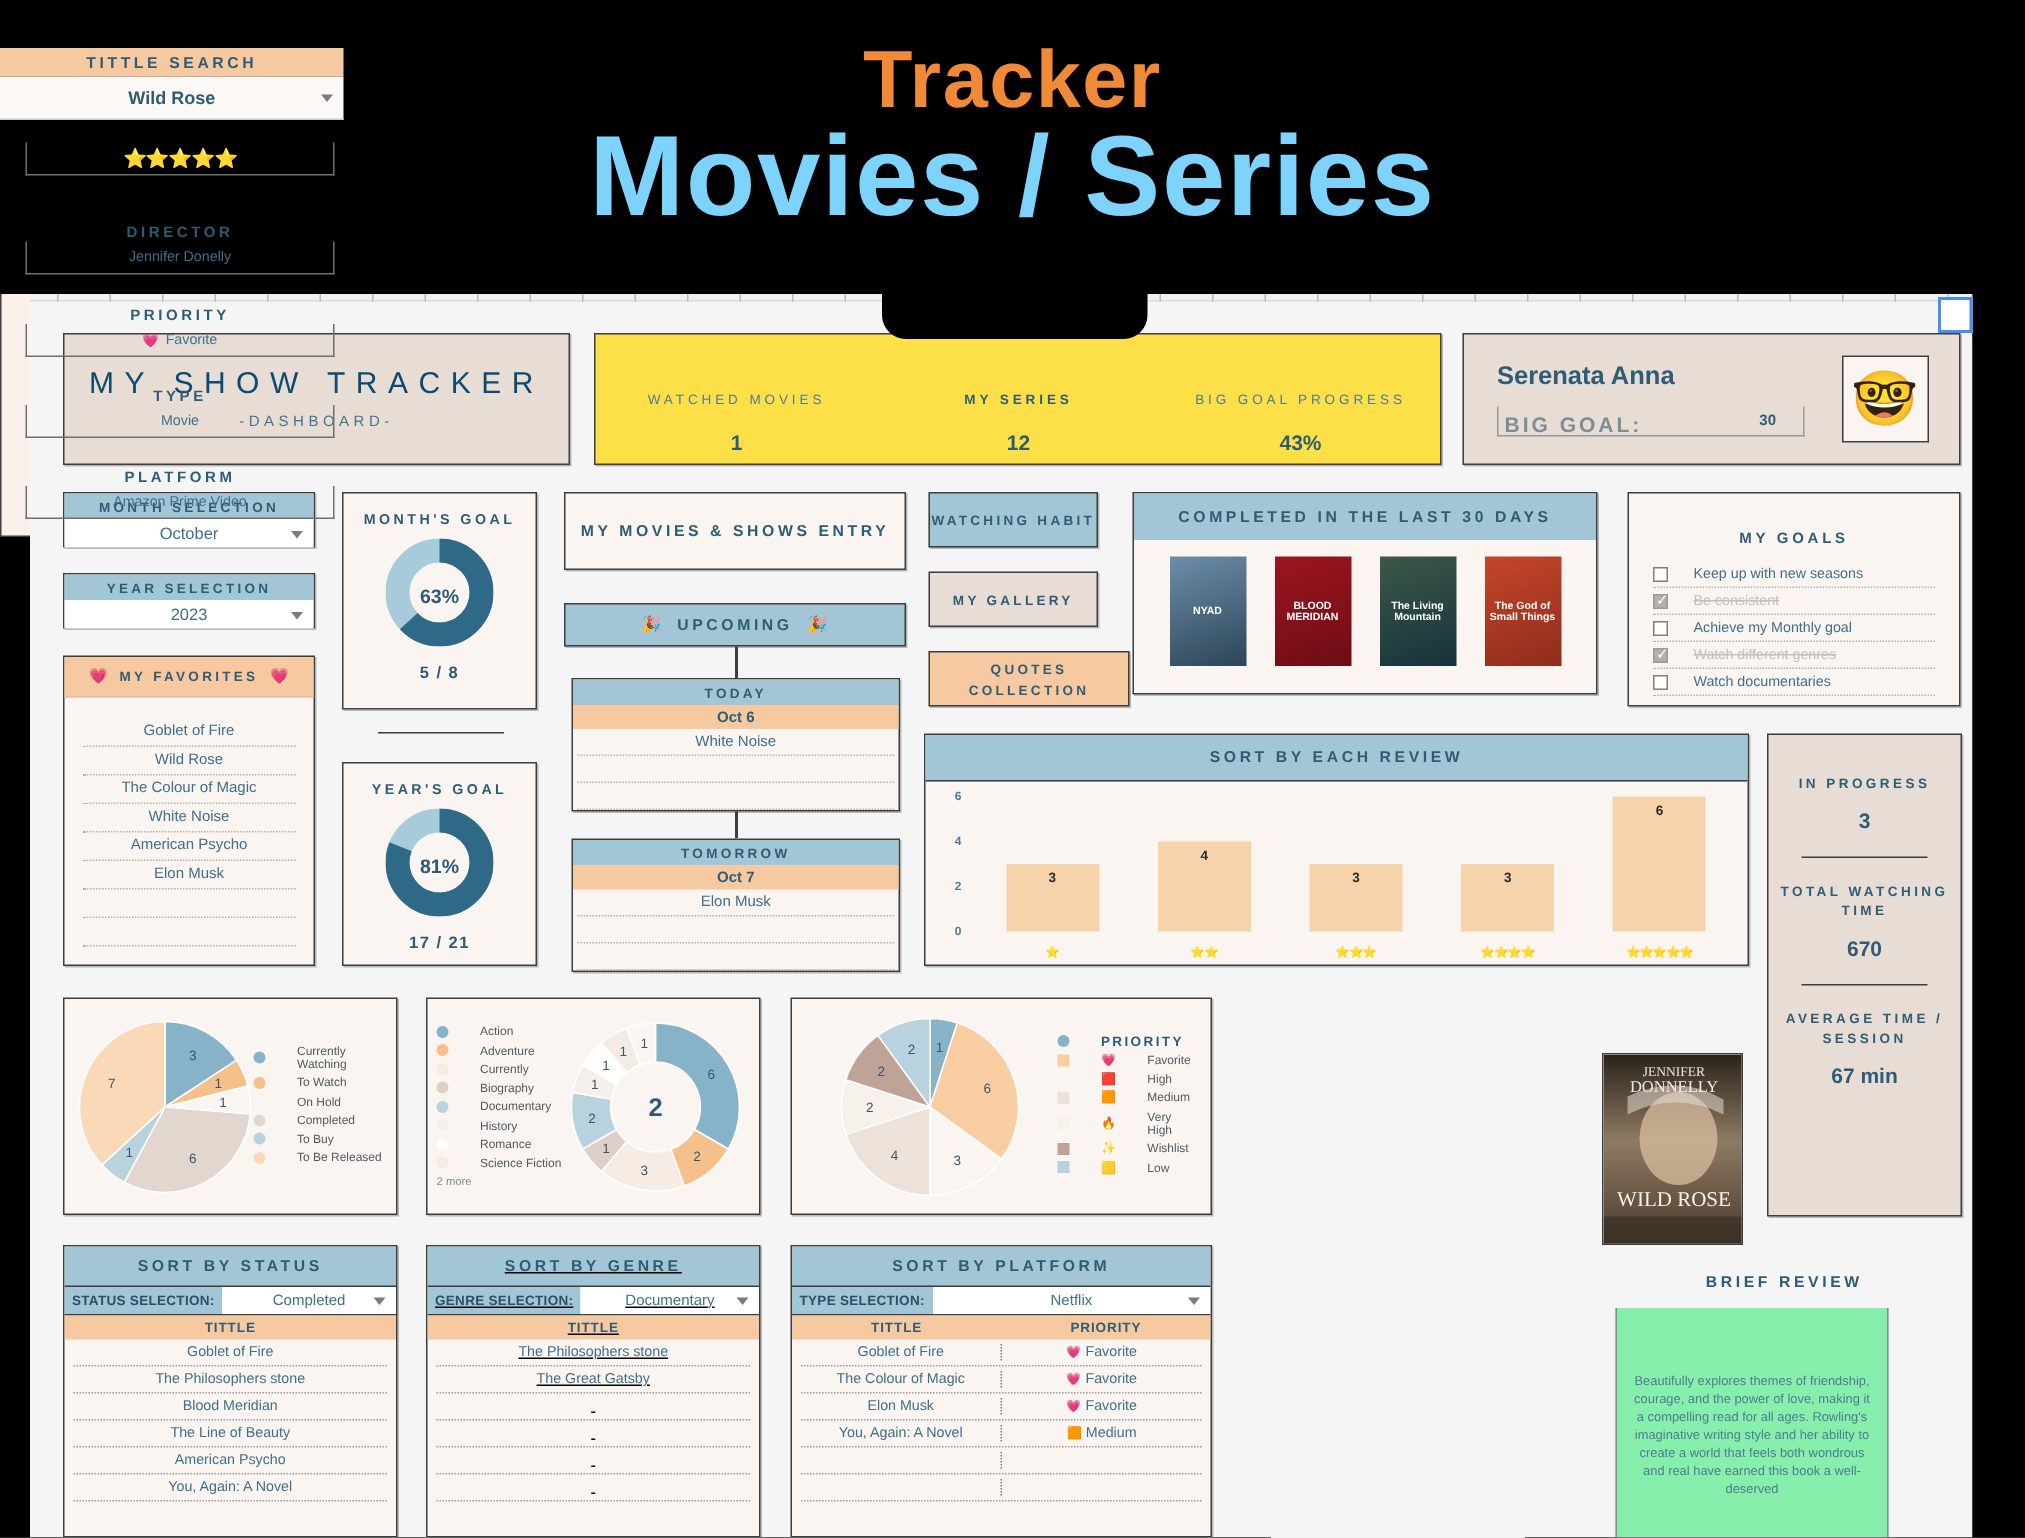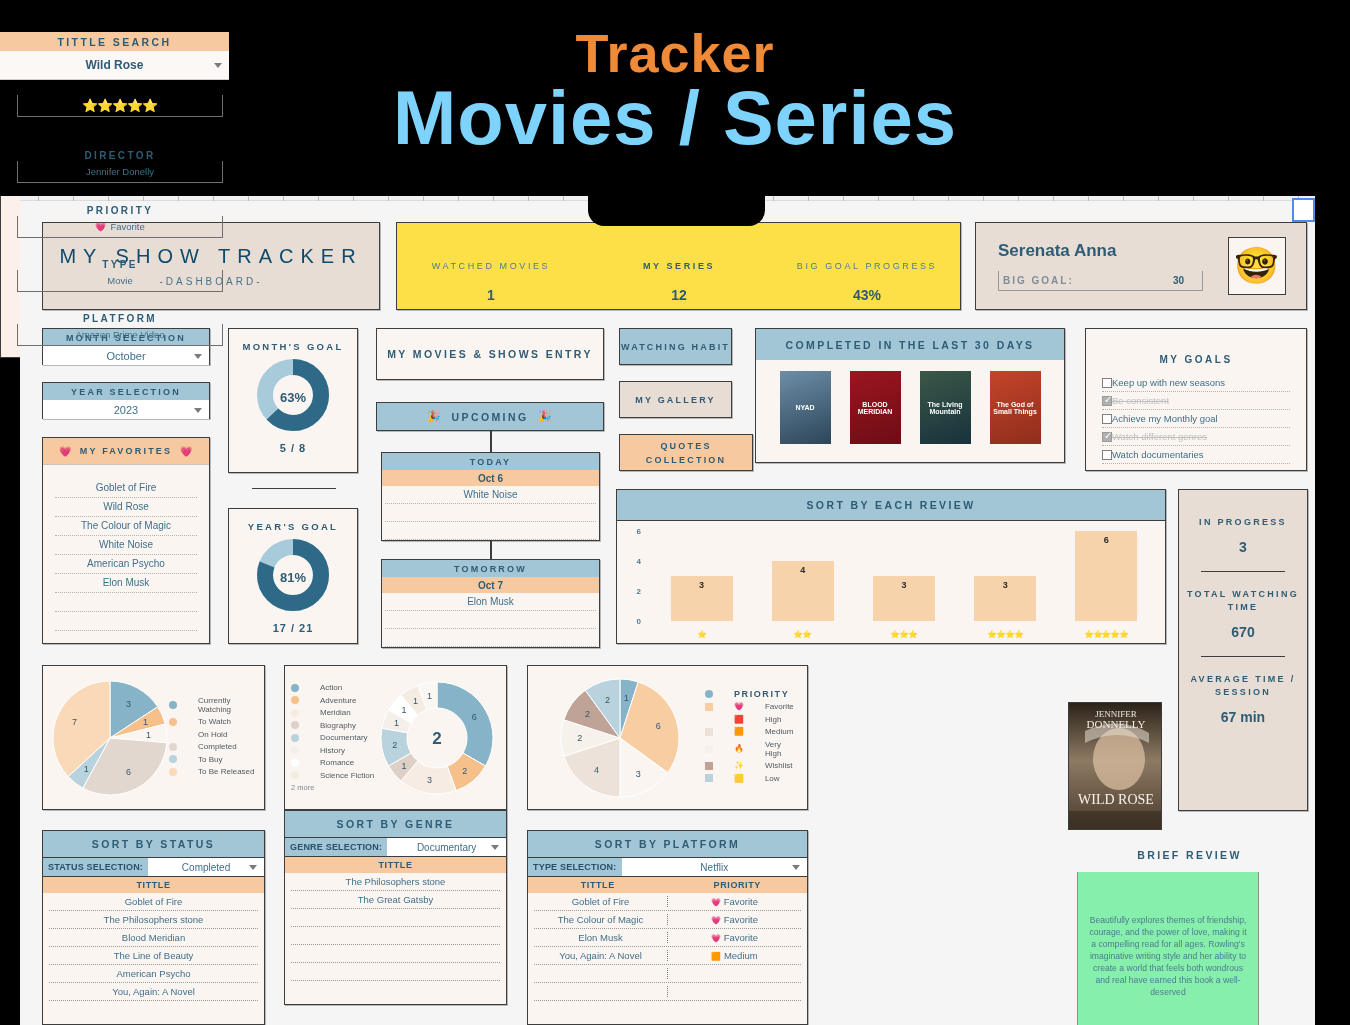--- a/index.html
+++ b/index.html
@@ -37,21 +37,21 @@
   #statbar { left:396px; top:222px; width:565px; height:88px; background:#fde047; }
   #statbar .col { position:absolute; top:38px; text-align:center; }
   #statbar .lbl { font-size:9px; letter-spacing:2.6px; color:#4f7b92; font-weight:500;}
   #statbar .lbl.b { color:#2e5c75; font-weight:bold;}
   #statbar .num { font-size:14px; font-weight:bold; color:#2e5c75; margin-top:16px;}
 
   
   #profile { left:975px; top:222px; width:332px; height:88px; background:#e8ddd5; }
   #profile .nm { position:absolute; left:22px; top:18px; font-size:17px; font-weight:bold; color:#2e5c75;}
   #profile .goalrow { position:absolute; left:22px; top:48px; width:205px; height:20px; border:1px solid #9a9a9a; border-top:none; background:transparent;}
-  #profile .gl { position:absolute; left:4px; top:4px; font-size:10px; letter-spacing:2px; color:#7d8d96; font-weight:bold;}
+  #profile .gl { position:absolute; left:4px; top:4px; font-size:14px; letter-spacing:2px; color:#7d8d96; font-weight:bold;}
   #profile .gv { position:absolute; right:18px; top:4px; font-size:10px; font-weight:bold; color:#2e5c75;}
   #profile .ava { position:absolute; right:20px; top:14px; width:58px; height:58px; border:1px solid #3d3d3d; background:#fbf5f1; display:flex;align-items:center;justify-content:center;font-size:36px;}
 
   
   .selbox { position:absolute; border:1px solid #3d3d3d; box-shadow:1px 1px 0 rgba(0,0,0,.25);}
   .selhead { height:17px; background:#a3c6d6; display:flex;align-items:center;justify-content:center;}
   .selbody { height:19px; background:#fff; display:flex;align-items:center;justify-content:center; position:relative;}
   .selbody span.v { font-size:11px; color:#3f6f8a;}
   .caret { position:absolute; right:7px; top:50%; margin-top:-2px; width:0;height:0;border-left:4px solid transparent;border-right:4px solid transparent;border-top:5px solid #7b7b7b;}
 
@@ -91,21 +91,21 @@
 
   
   #completed { left:755px; top:328px; width:310px; height:135px; padding:0;}
   #completed .ch { height:31px; background:#a3c6d6; display:flex;align-items:center;justify-content:center;}
   .posters { display:flex; justify-content:space-around; align-items:center; margin-top:11px; padding:0 14px;}
   .poster { width:51px; height:73px; border:0; position:relative; overflow:hidden; font-size:5px; color:#fff;}
 
   
   #mygoals { left:1085px; top:328px; width:222px; height:143px;}
   #mygoals .gh { font-size:10px;letter-spacing:2.5px;font-weight:bold;color:#2e5c75;text-align:center;margin-top:25px;}
-  .goalline { display:flex; align-items:center; gap:0; margin:0 16px; padding:3px 0 3px; border-bottom:1px dotted #b9b0a9;}
+  .goalline { display:flex; align-items:center; gap:17px; margin:0 16px; padding:3px 0 3px; border-bottom:1px dotted #b9b0a9;}
   .cbx { width:10px;height:10px;border:1px solid #7f7f7f;background:#fff;flex:0 0 10px; position:relative;}
   .cbx.on { background:#b0b0b0; border-color:#9a9a9a;}
   .cbx.on:after { content:"✓"; position:absolute; left:1px; top:-3px; font-size:10px; color:#fff;}
   .goaltxt { font-size:9.5px; color:#3f6f8a; }
   .goalline.done .goaltxt { color:#c0c0c0; text-decoration:line-through;}
 
   
   #reviewchart { left:616px; top:489px; width:550px; height:155px; padding:0;}
   #reviewchart .rh { height:31px; background:#a3c6d6; display:flex;align-items:center;justify-content:center; border-bottom:1px solid #3d3d3d;}
   .plot { position:relative; height:122px; }
@@ -139,21 +139,21 @@
   .tbl .th { height:27px; background:#a3c6d6; display:flex;align-items:center;justify-content:center; border-bottom:1px solid #3d3d3d;}
   .selrow { display:flex; height:19px; border-bottom:1px solid #3d3d3d;}
   .selrow .k { background:#a3c6d6; display:flex;align-items:center; padding:0 5px; font-size:9px; font-weight:bold; color:#28506a; letter-spacing:.2px;}
   .selrow .d { flex:1; background:#fff; display:flex;align-items:center;justify-content:center; position:relative; font-size:10px; color:#3f6f8a;}
   .colhead { height:16px; background:#f6c9a0; display:flex; align-items:center;}
   .colhead div { flex:1; text-align:center; font-size:9px; font-weight:bold; color:#2e5c75; letter-spacing:.6px;}
   .trow { height:18px; display:flex; align-items:center; margin:0 6px; border-bottom:1px dotted #9a9a9a;}
   .trow div { flex:1; text-align:center; font-size:9.5px; color:#3f6f8a;}
 
   #tstatus { left:42px; top:830px; width:223px; height:195px;}
-  #tgenre  { left:284px; top:810px; width:223px; height:195px;}
+  #tgenre  { left:284px; top:830px; width:223px; height:195px;text-decoration:underline;}
   #tplat   { left:527px; top:830px; width:281px; height:195px;}
 
   
   #finder { left:828px; top:667px; width:333px; height:358px; background:#fbf0ea; border:1px solid #3d3d3d;}
   #finder .fh { height:31px; background:#a3c6d6; display:flex;align-items:center;justify-content:center; }
   #fsearchhead { position:absolute; left:0; top:32px; width:229px; height:19px; background:#f6c9a0; display:flex;align-items:center;justify-content:center;}
   #fsearchval { position:absolute; left:0; top:51px; width:229px; height:29px; background:#fbf8f6; display:flex;align-items:center;justify-content:center; font-size:12px; font-weight:bold; color:#2e5c75; border-bottom:1px solid #cdcdcd;}
   .ffield { position:absolute; left:17px; width:206px; }
   .flbl { font-size:10px; letter-spacing:2.4px; font-weight:bold; color:#2e5c75; text-align:center; }
   .fval { height:22px; border:1px solid #6f6f6f; border-top:none; display:flex;align-items:center;justify-content:center; font-size:9.5px; color:#3f6f8a; gap:4px;}
@@ -517,21 +517,21 @@
           <div class="li">
             <span class="dot" style="background: rgb(134, 179, 199);"></span>
             <span>Action</span>
           </div>
           <div class="li">
             <span class="dot" style="background: rgb(245, 192, 138);"></span>
             <span>Adventure</span>
           </div>
           <div class="li">
             <span class="dot" style="background: rgb(246, 236, 228);"></span>
-            <span>Meridian</span>
+            <span>Currently</span>
           </div>
           <div class="li">
             <span class="dot" style="background: rgb(222, 208, 198);"></span>
             <span>Biography</span>
           </div>
           <div class="li">
             <span class="dot" style="background: rgb(184, 210, 222);"></span>
             <span>Documentary</span>
           </div>
           <div class="li">

